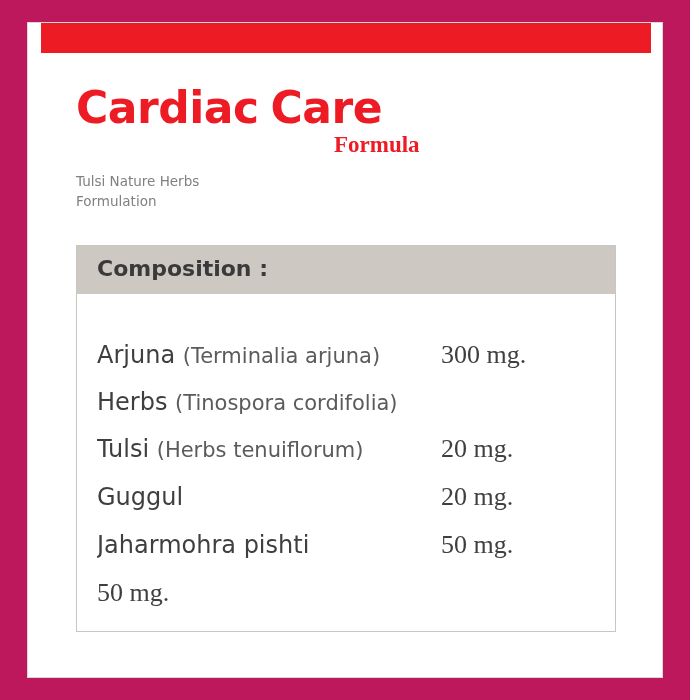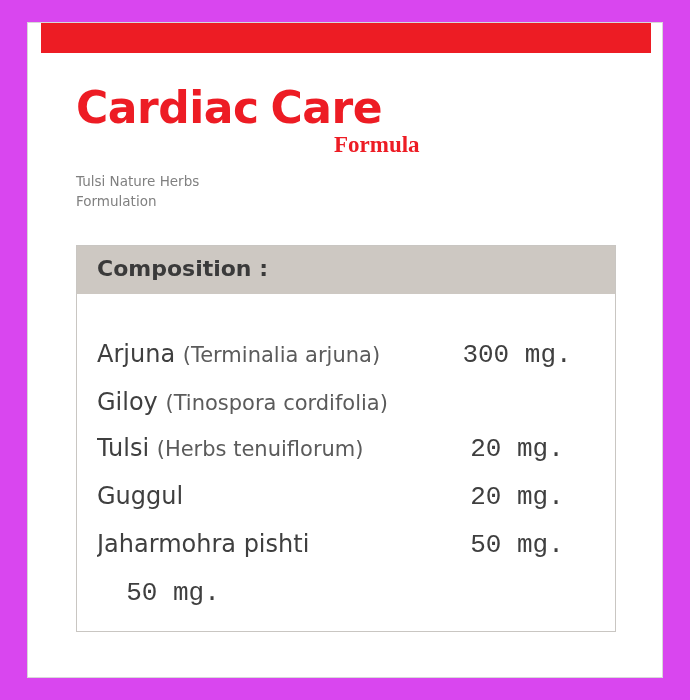--- a/index.html
+++ b/index.html
@@ -10,21 +10,21 @@
   body {
     width: 690px;
     height: 700px;
     font-family: "DejaVu Sans", sans-serif;
     overflow: hidden;
   }
   .page {
     position: relative;
     width: 690px;
     height: 700px;
-    background: #d946ef;
+    background: #be185d;
     box-sizing: border-box;
   }
   .label-card {
     position: absolute;
     left: 27px;
     top: 22px;
     width: 636px;
     height: 656px;
     background: #ffffff;
     border: 1px solid #d8d8d8;
@@ -111,22 +111,22 @@
     white-space: nowrap;
     overflow: hidden;
   }
   .ing-name .latin {
     font-size: 21px;
     color: #5b5b5b;
   }
   .ing-amount {
     flex: 0 0 auto;
     width: 152px;
-    text-align: center;
-    font-family: Liberation Mono, monospace;
+    text-align: left;
+    font-family: Liberation Serif, serif;
     font-size: 26px;
     color: #3f3f3f;
     white-space: nowrap;
   }
 </style>
 </head>
 <body>
 
 <div class="page">
   <div class="label-card">
@@ -153,21 +153,21 @@
         <div class="ingredient-row">
           <div class="ing-name">
             <span>Arjuna</span>
             <span class="latin">(Terminalia arjuna)</span>
           </div>
           <div class="ing-amount">300 mg.</div>
         </div>
 
         <div class="ingredient-row">
           <div class="ing-name">
-            <span>Giloy</span>
+            <span>Herbs</span>
             <span class="latin">(Tinospora cordifolia)</span>
           </div>
         </div>
 
         <div class="ingredient-row">
           <div class="ing-name">
             <span>Tulsi</span>
             <span class="latin">(Herbs tenuiflorum)</span>
           </div>
           <div class="ing-amount">20 mg.</div>

